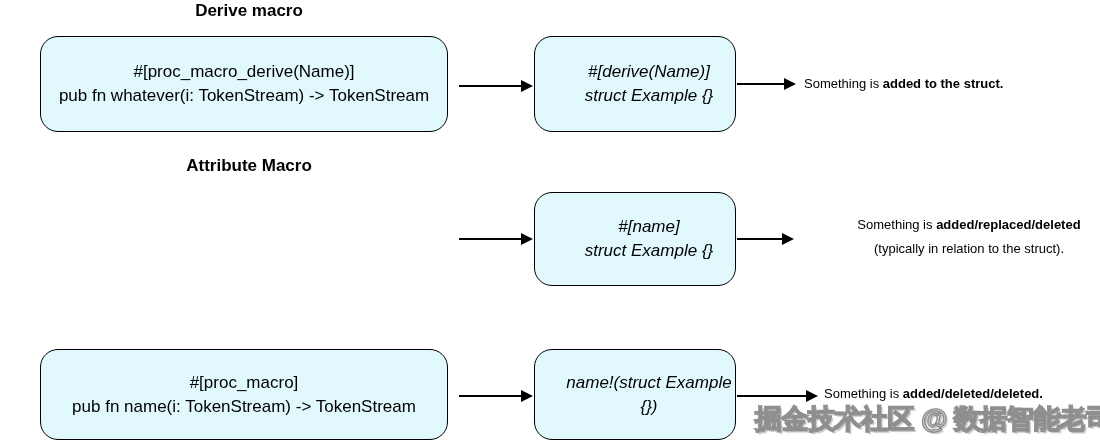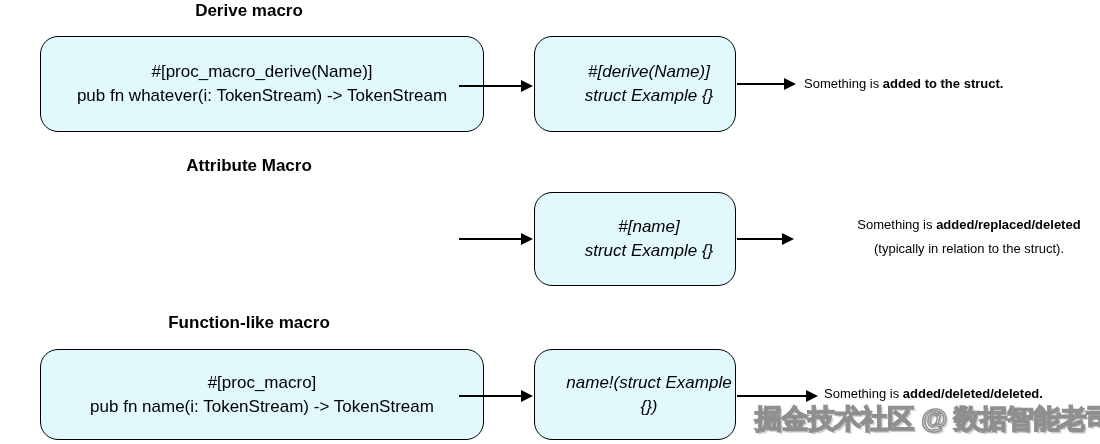--- a/index.html
+++ b/index.html
@@ -31,21 +31,21 @@
     border:1.5px solid #000;
     border-radius:18px;
     display:flex;
     flex-direction:column;
     justify-content:center;
     align-items:center;
     font-size:17px;
     line-height:24px;
     text-align:center;
   }
-  .src{left:4px;width:444px;}
+  .src{left:4px;width:408px;}
   .use{left:498px;width:202px;font-style:italic;padding-left:28px;}
   .b1{top:36px;height:96px;}
   .b2{top:192px;height:94px;}
   .b3{top:349px;height:91px;}
   .code-line{white-space:nowrap;}
   .arrow{
     position:absolute;
     height:0;
     border-top:2px solid #000;
   }
@@ -109,21 +109,20 @@
   <div class="box use b2">
     <div class="code-line">#[name]</div>
     <div class="code-line">struct Example {}</div>
   </div>
   <div class="arrow a2r2"></div>
   <div class="result r2">
     <div><span>Something is </span><b>added/replaced/deleted</b></div>
     <div>(typically in relation to the struct).</div>
   </div>
 
-  <div class="row-title t3">Function-like macro</div>
   <div class="box src b3">
     <div class="code-line">#[proc_macro]</div>
     <div class="code-line">pub fn name(i: TokenStream) -&gt; TokenStream</div>
   </div>
   <div class="arrow a1r3"></div>
   <div class="box use b3">
     <div class="code-line">name!(struct Example</div>
     <div class="code-line">{})</div>
   </div>
   <div class="arrow a2r3"></div>

